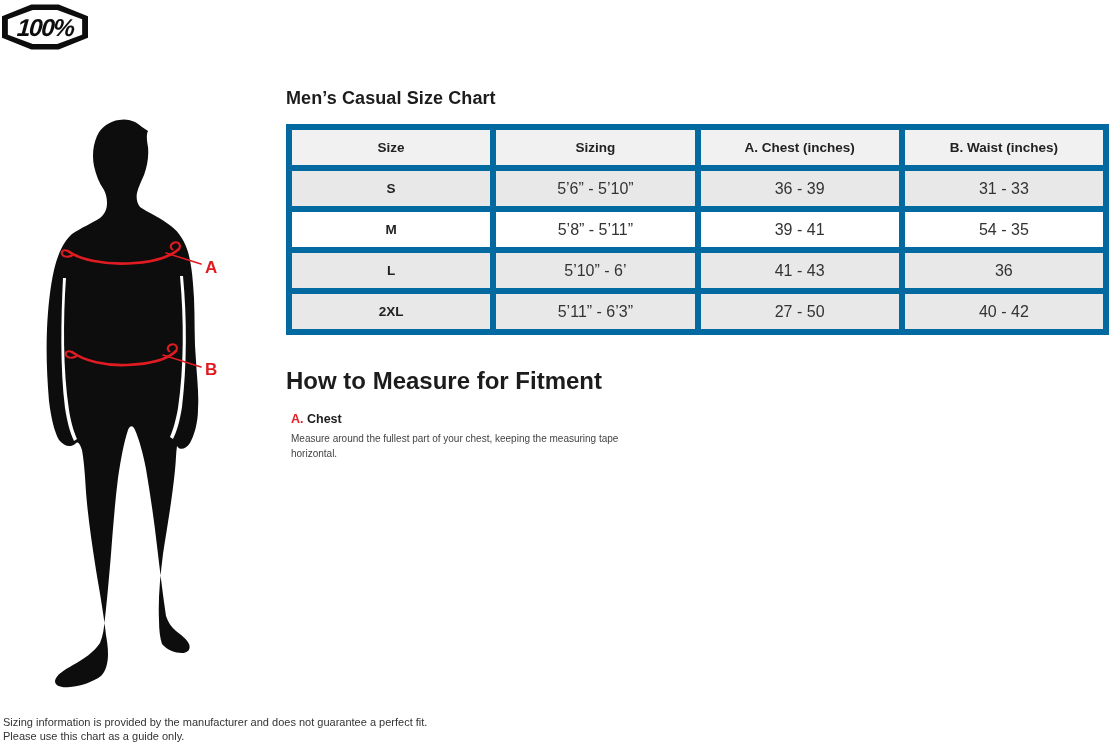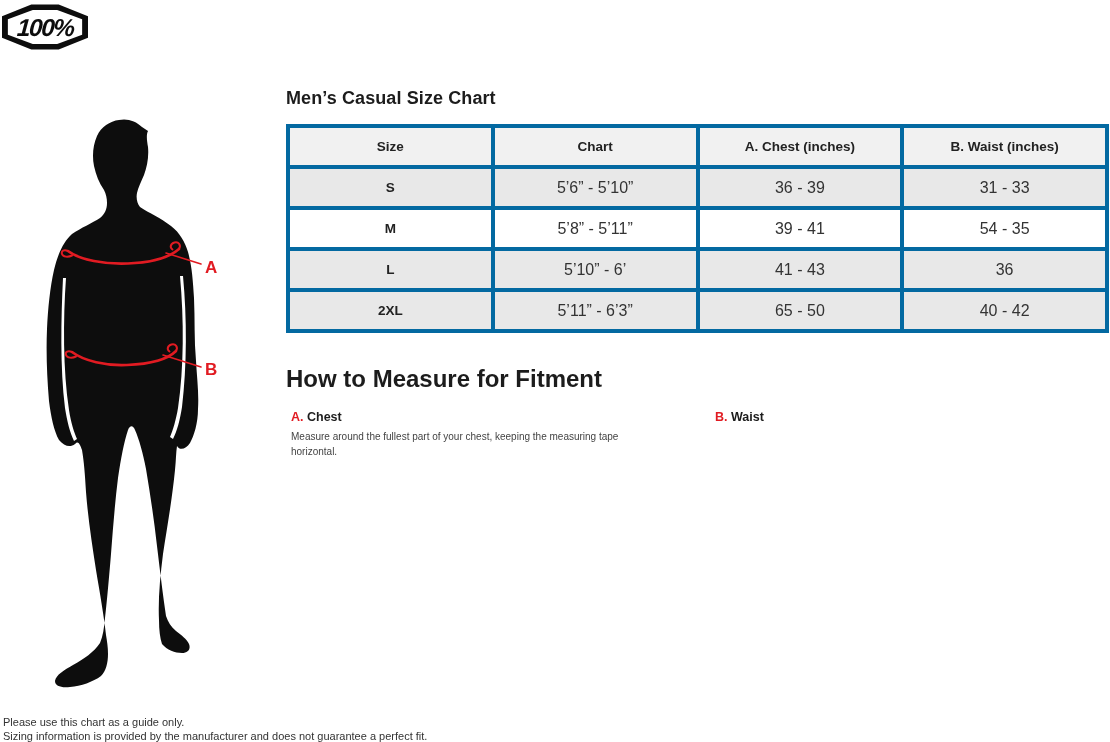--- a/index.html
+++ b/index.html
@@ -23,21 +23,21 @@
 
   .chart-title {
     font-size: 18px; font-weight: 700; color: #1c1c1c;
     margin: 0 0 15px 0; letter-spacing: 0.1px;
   }
 
   table.size-table {
     width: 823px; border-collapse: collapse; table-layout: fixed;
   }
   .size-table th, .size-table td {
-    border: 4px solid #0369a1;
+    border: 6px solid #0369a1;
     height: 41px;
     text-align: center; vertical-align: middle;
     padding: 0 4px;
     margin-left: 33px;
   }
   .size-table th {
     background: #f1f1f1;
     font-size: 13.5px; font-weight: 700; color: #222;
   }
   .size-table td { font-size: 16px; color: #333; background: #ffffff; }
@@ -130,21 +130,21 @@
 </svg>
 
 <div class="content">
 
   <h1 class="chart-title">Men’s Casual Size Chart</h1>
 
   <table class="size-table">
     <thead>
       <tr>
         <th>Size</th>
-        <th>Chart</th>
+        <th>Sizing</th>
         <th>A. Chest (inches)</th>
         <th>B. Waist (inches)</th>
       </tr>
     </thead>
     <tbody>
       <tr class="alt">
         <td class="size-cell">S</td>
         <td>5’6” - 5’10”</td>
         <td>36 - 39</td>
         <td>31 - 33</td>
@@ -157,42 +157,38 @@
       </tr>
       <tr class="alt">
         <td class="size-cell">L</td>
         <td>5’10” - 6’</td>
         <td>41 - 43</td>
         <td>36</td>
       </tr>
       <tr class="alt">
         <td class="size-cell">2XL</td>
         <td>5’11” - 6’3”</td>
-        <td>65 - 50</td>
+        <td>27 - 50</td>
         <td>40 - 42</td>
       </tr>
     </tbody>
   </table>
 
   <h2 class="measure-title">How to Measure for Fitment</h2>
 
   <div class="measure-cols">
     <div class="measure-item measure-item-a">
       <h3>
         <span class="letter">A.</span>
         <span>Chest</span>
       </h3>
       <p>Measure around the fullest part of your chest, keeping the measuring tape horizontal.</p>
     </div>
     <div class="measure-item measure-item-b">
-      <h3>
-        <span class="letter">B.</span>
-        <span>Waist</span>
-      </h3>
     </div>
   </div>
 
 </div>
 
 <div class="footer">
+  <div>Sizing information is provided by the manufacturer and does not guarantee a perfect fit.</div>
   <div>Please use this chart as a guide only.</div>
-  <div>Sizing information is provided by the manufacturer and does not guarantee a perfect fit.</div>
 </div>
 
 </body></html>

